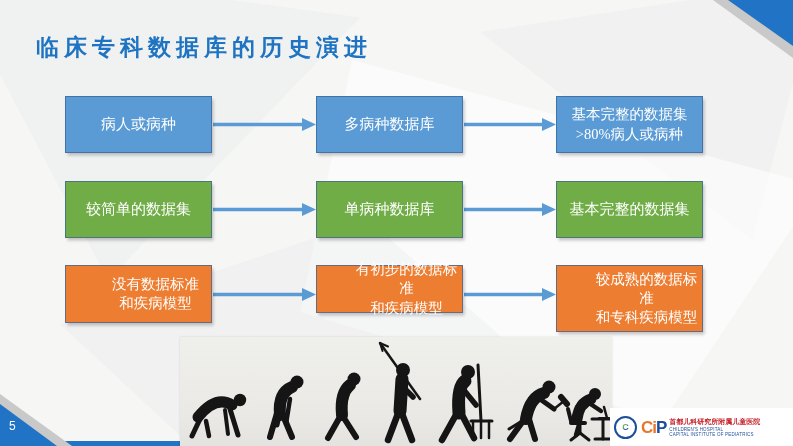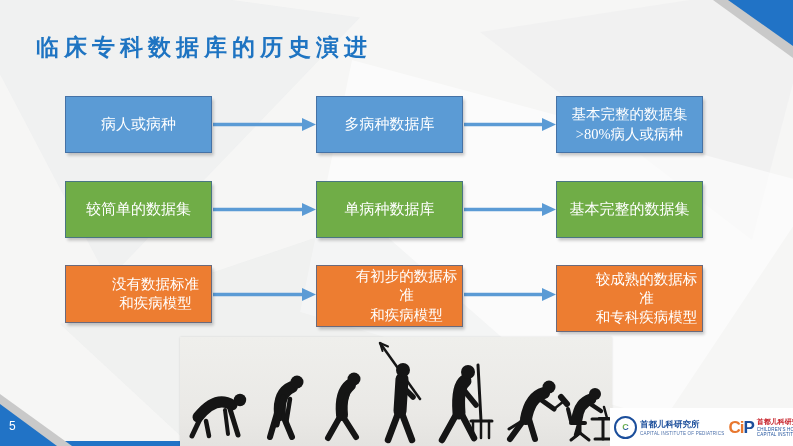--- a/index.html
+++ b/index.html
@@ -139,21 +139,21 @@
   </div>
 
   <div class="box orange two-line" style="left:65px;top:265px;height:58px">
     <span>没有数据标准</span>
     <span>和疾病模型</span>
   </div>
   <svg class="arrow" style="left:212px;top:287px" width="104" height="15" viewBox="0 0 104 15">
     <line x1="1" y1="7.5" x2="92" y2="7.5" stroke="currentColor" stroke-width="3.6"></line>
     <polygon points="90,1 104,7.5 90,14" fill="currentColor"></polygon>
   </svg>
-  <div class="box orange two-line" style="left:316px;top:265px;height:62px">
+  <div class="box orange two-line" style="left:316px;top:265px;height:48px">
     <span>有初步的数据标准</span>
     <span>和疾病模型</span>
   </div>
   <svg class="arrow" style="left:463px;top:287px" width="93" height="15" viewBox="0 0 93 15">
     <line x1="1" y1="7.5" x2="81" y2="7.5" stroke="currentColor" stroke-width="3.6"></line>
     <polygon points="79,1 93,7.5 79,14" fill="currentColor"></polygon>
   </svg>
   <div class="box orange two-line" style="left:556px;top:265px;height:67px">
     <span>较成熟的数据标准</span>
     <span>和专科疾病模型</span>
@@ -238,24 +238,20 @@
         </g>
       </g>
     </svg>
   </div>
 
   <div class="logo-band">
     <div class="logo">
       <div class="seal">
         <span class="inner">C</span>
       </div>
-      <div class="logo-text left">
-        <div class="cn">首都儿科研究所</div>
-        <div class="en">CAPITAL INSTITUTE OF PEDIATRICS</div>
-      </div>
     </div>
     <div class="logo">
       <div class="cip-mark"><span class="c">C</span><span class="i">i</span><span class="p">P</span></div>
       <div class="logo-text right">
         <div class="cn">首都儿科研究所附属儿童医院</div>
         <div class="en">CHILDREN'S HOSPITAL</div>
         <div class="en">CAPITAL INSTITUTE OF PEDIATRICS</div>
       </div>
     </div>
   </div>

